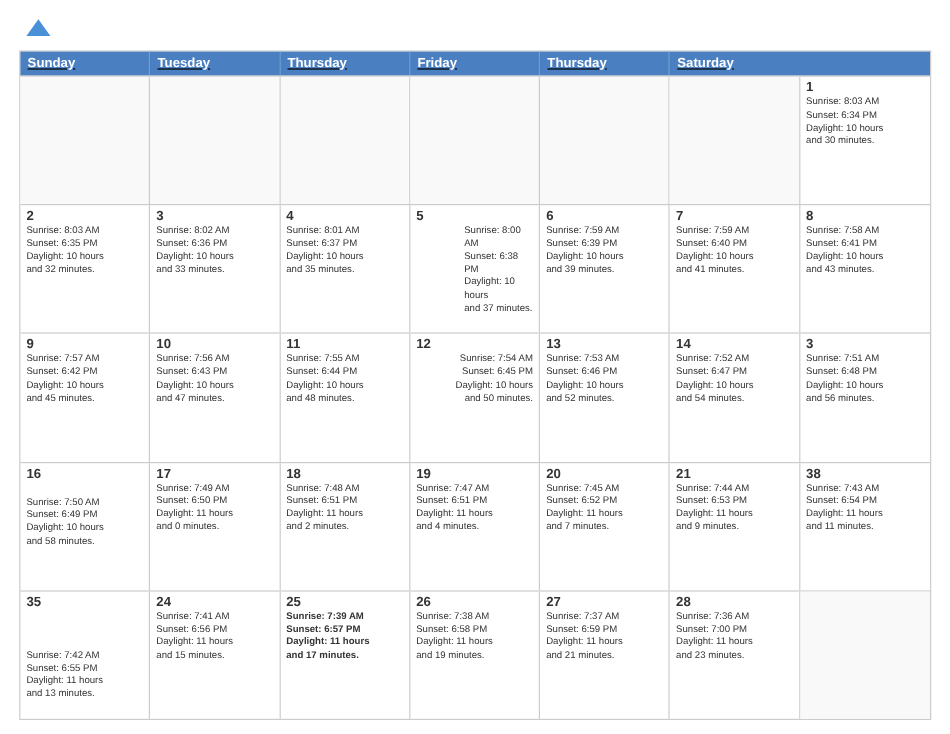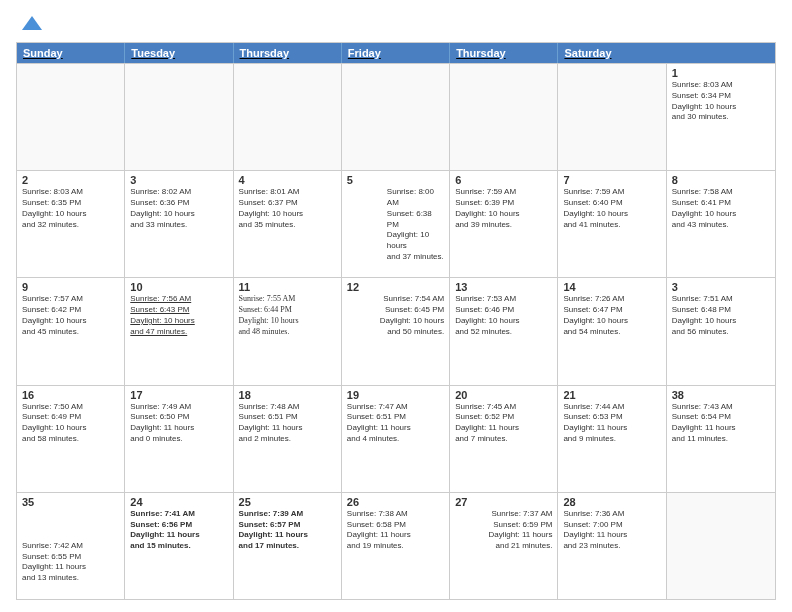--- a/index.html
+++ b/index.html
@@ -203,65 +203,65 @@
         <div class="cal-row">
           <div class="cal-cell">
             <div class="day-num">9</div>
             <div class="day-info" style="white-space: pre-line;">Sunrise: 7:57 AM
 Sunset: 6:42 PM
 Daylight: 10 hours
 and 45 minutes.</div>
           </div>
           <div class="cal-cell">
             <div class="day-num">10</div>
-            <div class="day-info" style="white-space: pre-line; text-decoration: underline;">Sunrise: 7:56 AM
+            <div class="day-info" style="white-space: pre-line;">Sunrise: 7:56 AM
 Sunset: 6:43 PM
 Daylight: 10 hours
 and 47 minutes.</div>
           </div>
           <div class="cal-cell">
             <div class="day-num">11</div>
-            <div class="day-info" style="white-space: pre-line; font-family: Liberation Serif, serif;">Sunrise: 7:55 AM
+            <div class="day-info" style="white-space: pre-line;">Sunrise: 7:55 AM
 Sunset: 6:44 PM
 Daylight: 10 hours
 and 48 minutes.</div>
           </div>
           <div class="cal-cell">
             <div class="day-num">12</div>
             <div class="day-info" style="white-space: pre-line; text-align: right;">Sunrise: 7:54 AM
 Sunset: 6:45 PM
 Daylight: 10 hours
 and 50 minutes.</div>
           </div>
           <div class="cal-cell">
             <div class="day-num">13</div>
             <div class="day-info" style="white-space: pre-line;">Sunrise: 7:53 AM
 Sunset: 6:46 PM
 Daylight: 10 hours
 and 52 minutes.</div>
           </div>
           <div class="cal-cell">
             <div class="day-num">14</div>
-            <div class="day-info" style="white-space: pre-line;">Sunrise: 7:26 AM
+            <div class="day-info" style="white-space: pre-line;">Sunrise: 7:52 AM
 Sunset: 6:47 PM
 Daylight: 10 hours
 and 54 minutes.</div>
           </div>
           <div class="cal-cell">
             <div class="day-num">3</div>
             <div class="day-info" style="white-space: pre-line;">Sunrise: 7:51 AM
 Sunset: 6:48 PM
 Daylight: 10 hours
 and 56 minutes.</div>
           </div>
         </div>
         <div class="cal-row">
           <div class="cal-cell">
             <div class="day-num">16</div>
-            <div class="day-info" style="white-space: pre-line;">Sunrise: 7:50 AM
+            <div class="day-info" style="white-space: pre-line; margin-top: 12px;">Sunrise: 7:50 AM
 Sunset: 6:49 PM
 Daylight: 10 hours
 and 58 minutes.</div>
           </div>
           <div class="cal-cell">
             <div class="day-num">17</div>
             <div class="day-info" style="white-space: pre-line;">Sunrise: 7:49 AM
 Sunset: 6:50 PM
 Daylight: 11 hours
 and 0 minutes.</div>
@@ -305,42 +305,42 @@
         <div class="cal-row">
           <div class="cal-cell">
             <div class="day-num">35</div>
             <div class="day-info" style="white-space: pre-line; margin-top: 32px;">Sunrise: 7:42 AM
 Sunset: 6:55 PM
 Daylight: 11 hours
 and 13 minutes.</div>
           </div>
           <div class="cal-cell">
             <div class="day-num">24</div>
-            <div class="day-info" style="white-space: pre-line; font-weight: bold;">Sunrise: 7:41 AM
+            <div class="day-info" style="white-space: pre-line;">Sunrise: 7:41 AM
 Sunset: 6:56 PM
 Daylight: 11 hours
 and 15 minutes.</div>
           </div>
           <div class="cal-cell">
             <div class="day-num">25</div>
             <div class="day-info" style="white-space: pre-line; font-weight: bold;">Sunrise: 7:39 AM
 Sunset: 6:57 PM
 Daylight: 11 hours
 and 17 minutes.</div>
           </div>
           <div class="cal-cell">
             <div class="day-num">26</div>
             <div class="day-info" style="white-space: pre-line;">Sunrise: 7:38 AM
 Sunset: 6:58 PM
 Daylight: 11 hours
 and 19 minutes.</div>
           </div>
           <div class="cal-cell">
             <div class="day-num">27</div>
-            <div class="day-info" style="white-space: pre-line; text-align: right;">Sunrise: 7:37 AM
+            <div class="day-info" style="white-space: pre-line;">Sunrise: 7:37 AM
 Sunset: 6:59 PM
 Daylight: 11 hours
 and 21 minutes.</div>
           </div>
           <div class="cal-cell">
             <div class="day-num">28</div>
             <div class="day-info" style="white-space: pre-line;">Sunrise: 7:36 AM
 Sunset: 7:00 PM
 Daylight: 11 hours
 and 23 minutes.</div>

